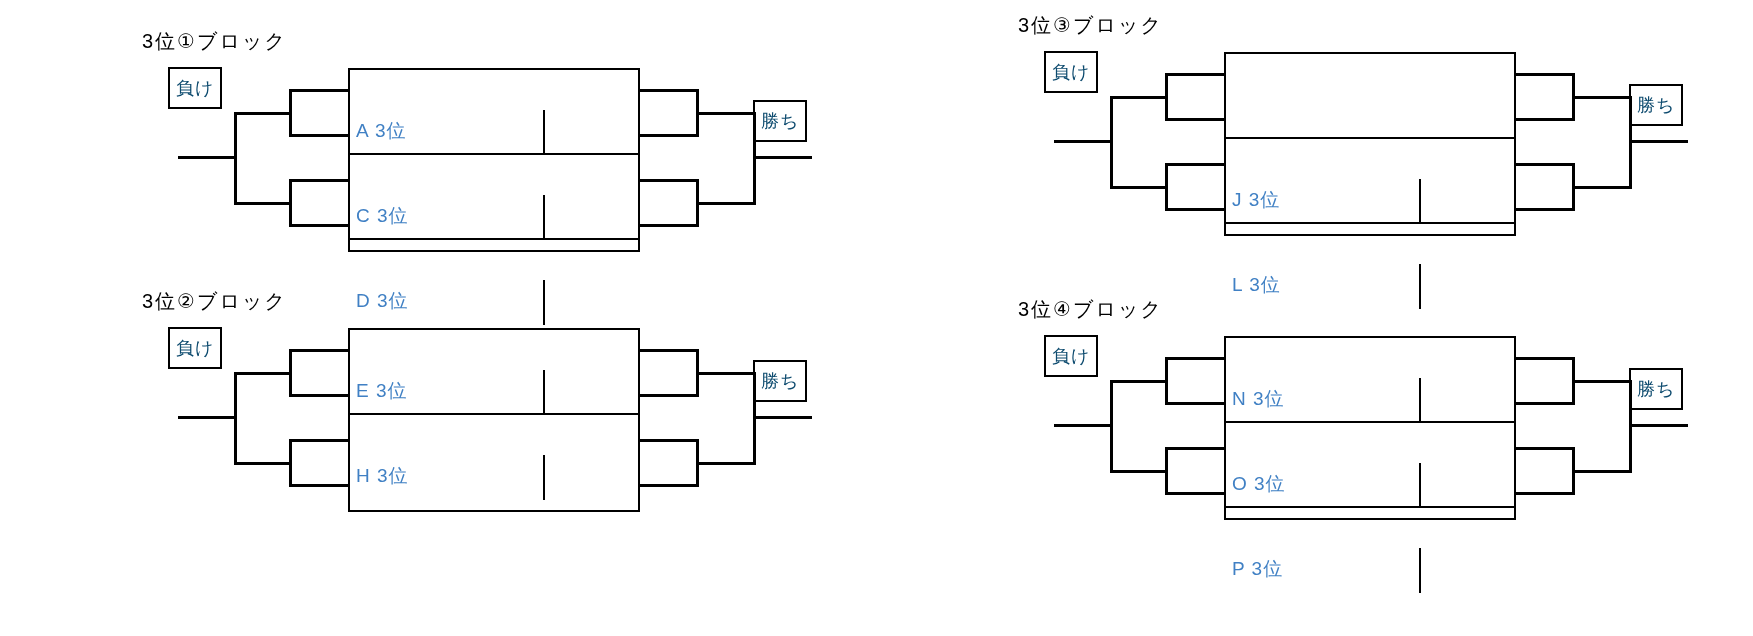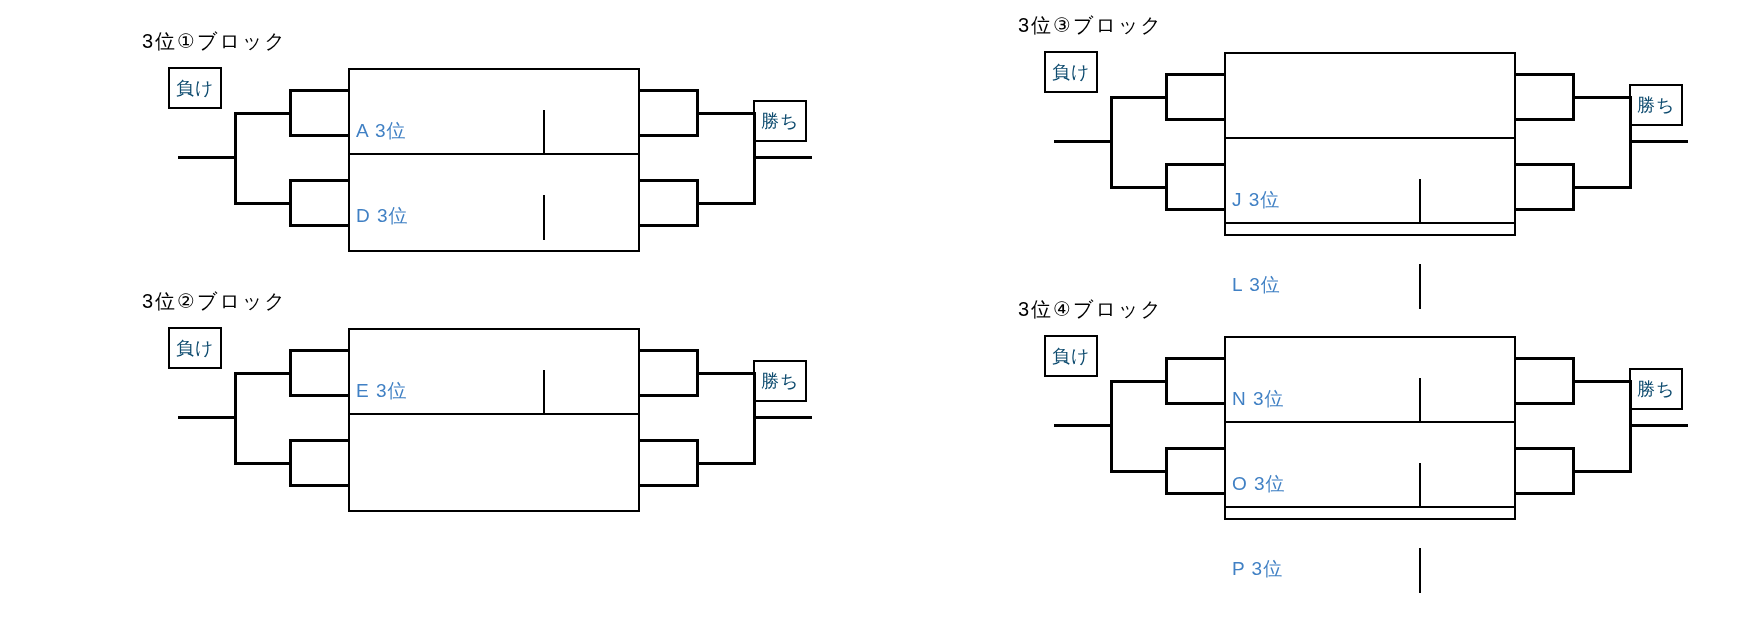--- a/index.html
+++ b/index.html
@@ -73,20 +73,24 @@
 <div class="block b1">
   <div class="title">3位①ブロック</div>
   <div class="tagbox lose"><span>負け</span></div>
   <div class="tagbox win"><span>勝ち</span></div>
   <div class="ttable">
     <div class="trow">
       <div class="cell name">A 3位</div>
       <div class="cell score"></div>
     </div>
     <div class="trow">
+      <div class="cell name">C 3位</div>
+      <div class="cell score"></div>
+    </div>
+    <div class="trow">
       <div class="cell name">D 3位</div>
       <div class="cell score"></div>
     </div>
   </div>
   <i class="ln l-s1"></i>
   <i class="ln l-s2"></i>
   <i class="ln l-s3"></i>
   <i class="ln l-s4"></i>
   <i class="ln l-v1"></i>
   <i class="ln l-v2"></i>
@@ -109,20 +113,21 @@
 <div class="block b2">
   <div class="title">3位②ブロック</div>
   <div class="tagbox lose"><span>負け</span></div>
   <div class="tagbox win"><span>勝ち</span></div>
   <div class="ttable">
     <div class="trow">
       <div class="cell name">E 3位</div>
       <div class="cell score"></div>
     </div>
     <div class="trow">
+      <div class="cell name">H 3位</div>
       <div class="cell score"></div>
     </div>
   </div>
   <i class="ln l-s1"></i>
   <i class="ln l-s2"></i>
   <i class="ln l-s3"></i>
   <i class="ln l-s4"></i>
   <i class="ln l-v1"></i>
   <i class="ln l-v2"></i>
   <i class="ln l-h1"></i>

